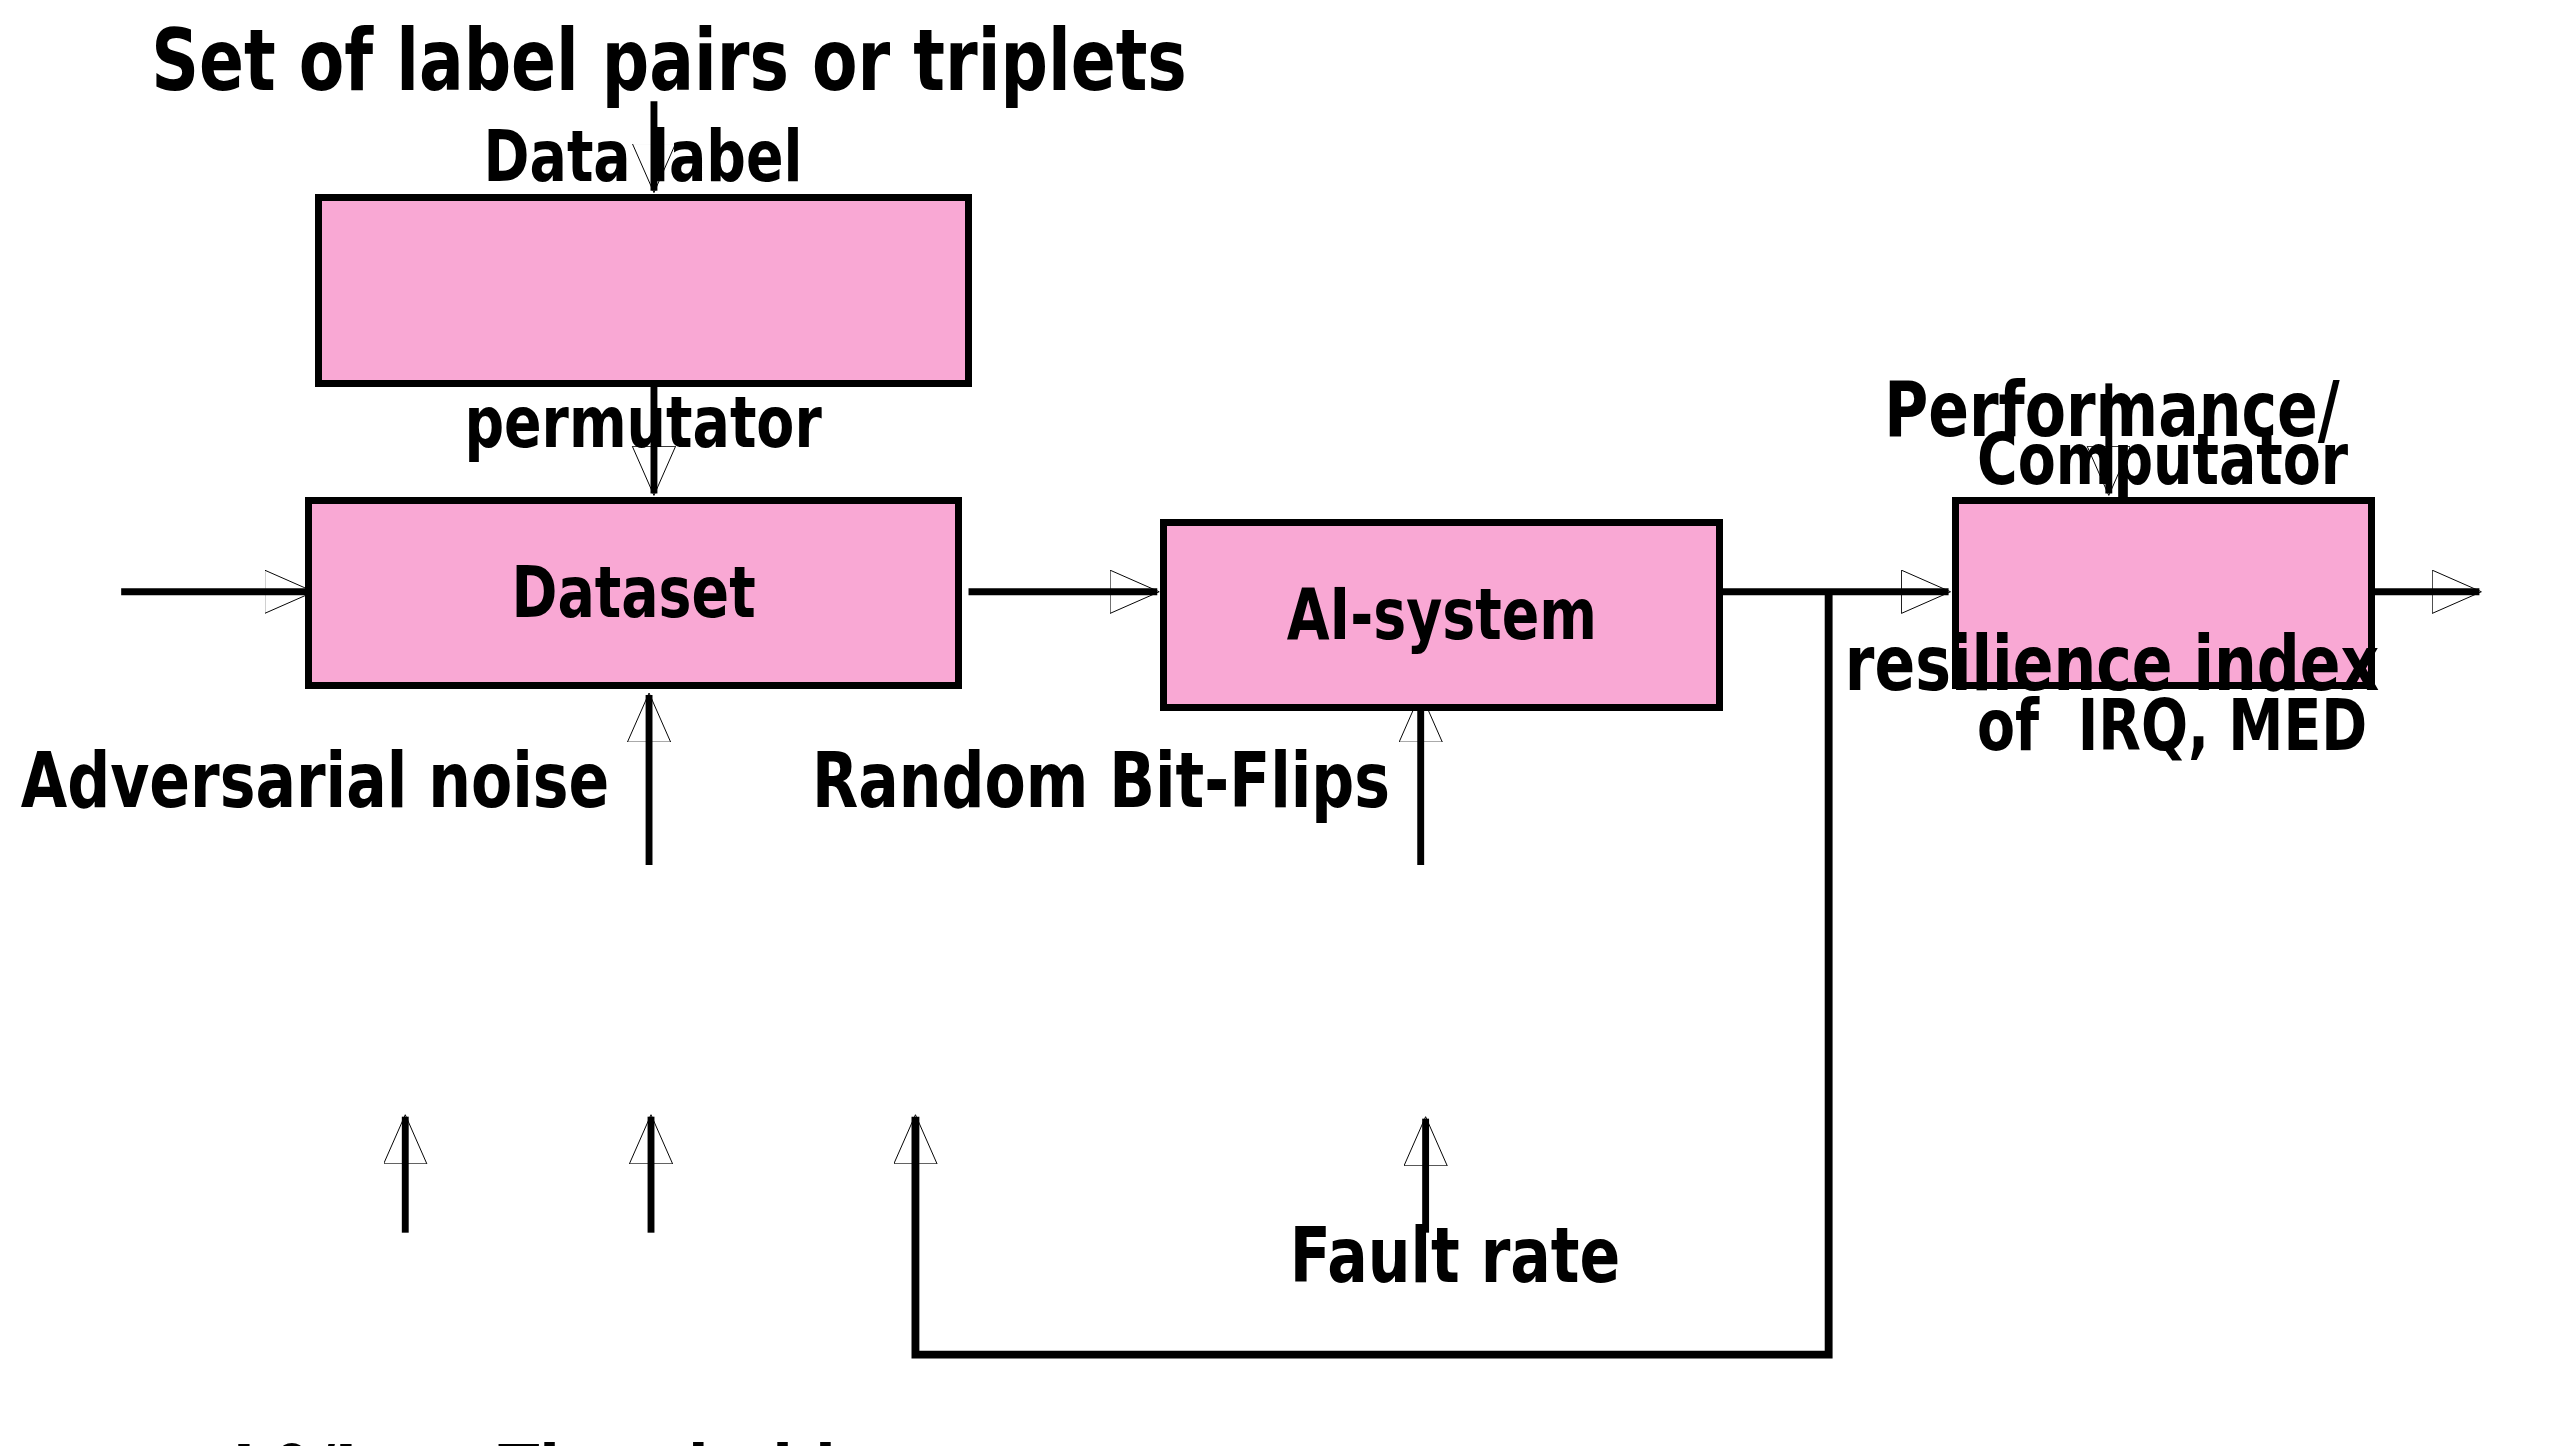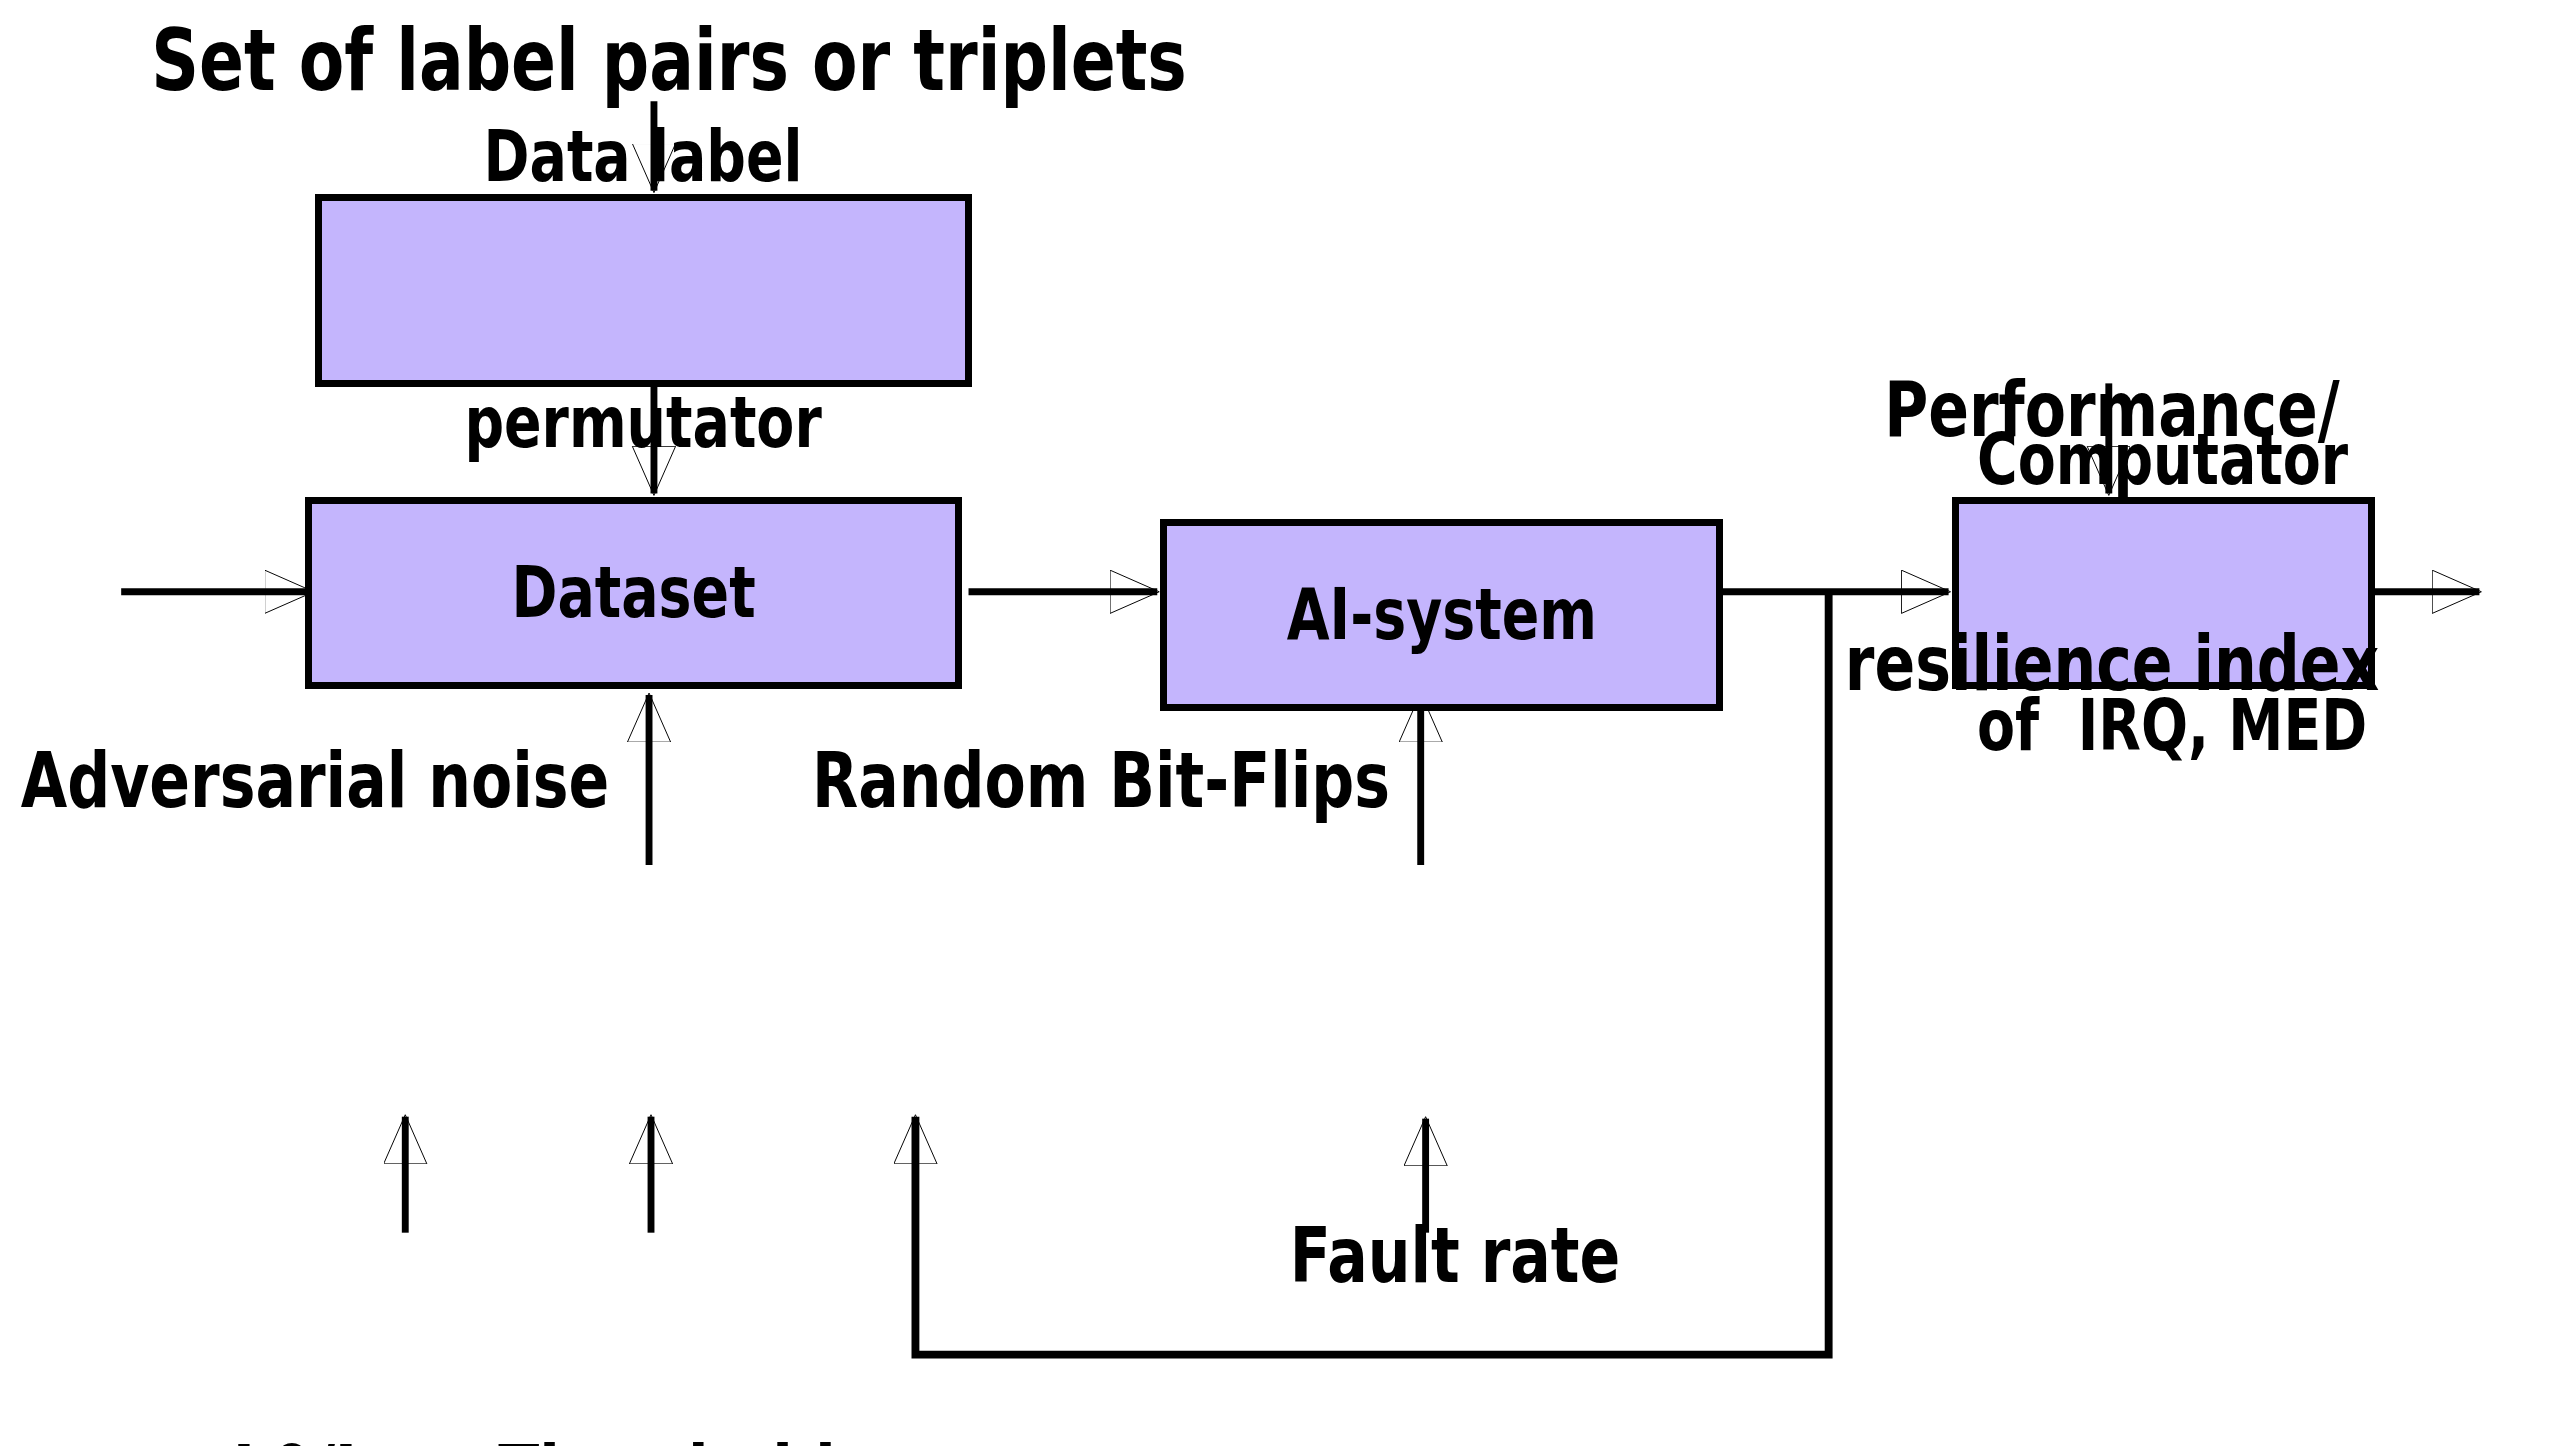--- a/index.html
+++ b/index.html
@@ -26,21 +26,21 @@
   }
   svg.wires line, svg.wires path {
     stroke: #000000;
     fill: none;
     stroke-linejoin: miter;
   }
   .node {
     position: absolute;
     box-sizing: border-box;
     border: 7.9px solid #000000;
-    background: #c4b5fd;
+    background: #f9a8d4;
     display: flex;
     flex-direction: column;
     align-items: center;
     justify-content: center;
     text-align: center;
   }
   .node-label {
     font-size: 71px;
     line-height: 1.25;
     white-space: pre;

